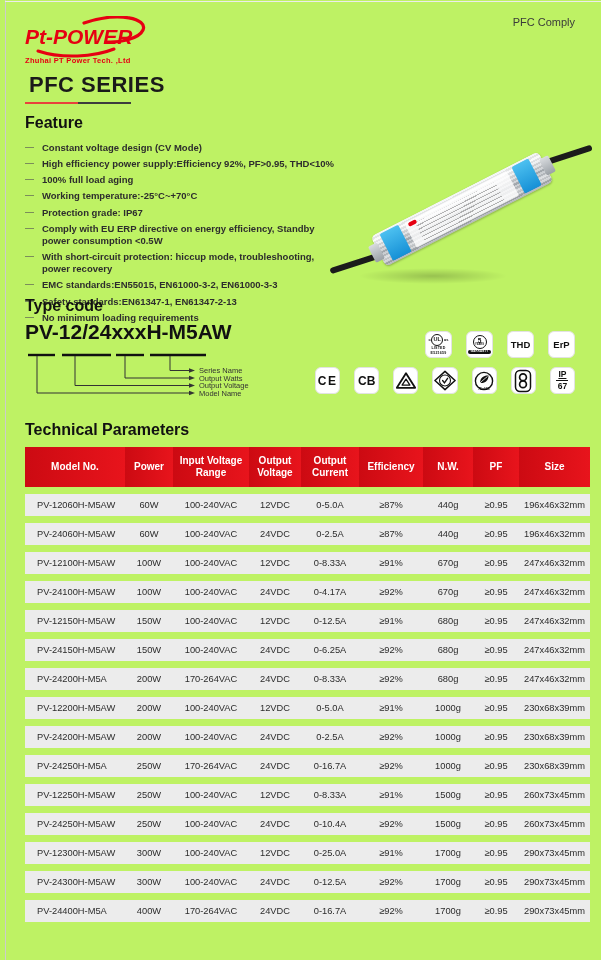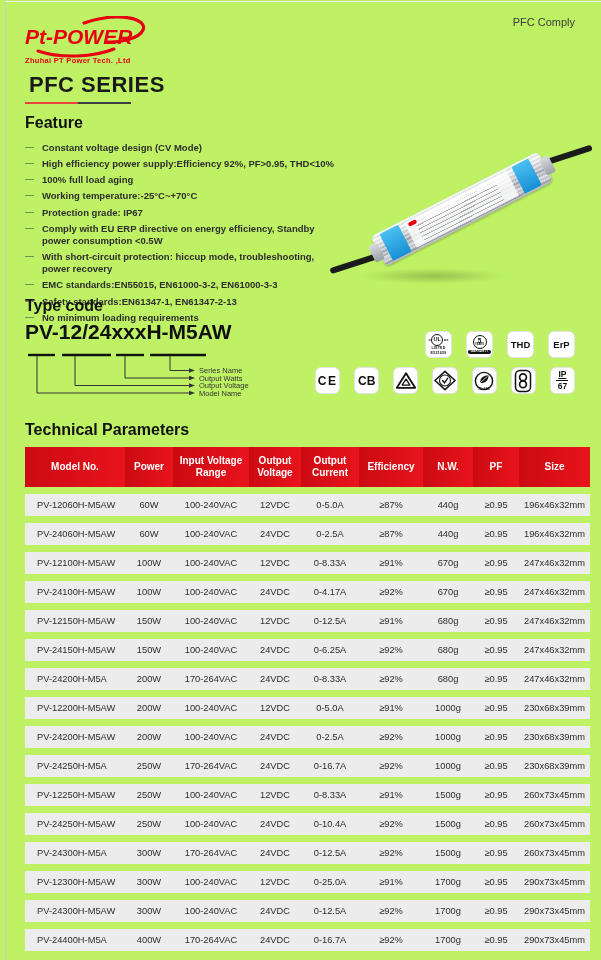--- a/index.html
+++ b/index.html
@@ -415,31 +415,20 @@
             <td>250W</td>
             <td>100-240VAC</td>
             <td>24VDC</td>
             <td>0-10.4A</td>
             <td>≥92%</td>
             <td>1500g</td>
             <td>≥0.95</td>
             <td>260x73x45mm</td>
           </tr>
 
-          <tr>
-            <td class="model">PV-24300H-M5A</td>
-            <td>300W</td>
-            <td>170-264VAC</td>
-            <td>24VDC</td>
-            <td>0-12.5A</td>
-            <td>≥92%</td>
-            <td>1500g</td>
-            <td>≥0.95</td>
-            <td>260x73x45mm</td>
-          </tr>
 
           <tr>
             <td class="model">PV-12300H-M5AW</td>
             <td>300W</td>
             <td>100-240VAC</td>
             <td>12VDC</td>
             <td>0-25.0A</td>
             <td>≥91%</td>
             <td>1700g</td>
             <td>≥0.95</td>

